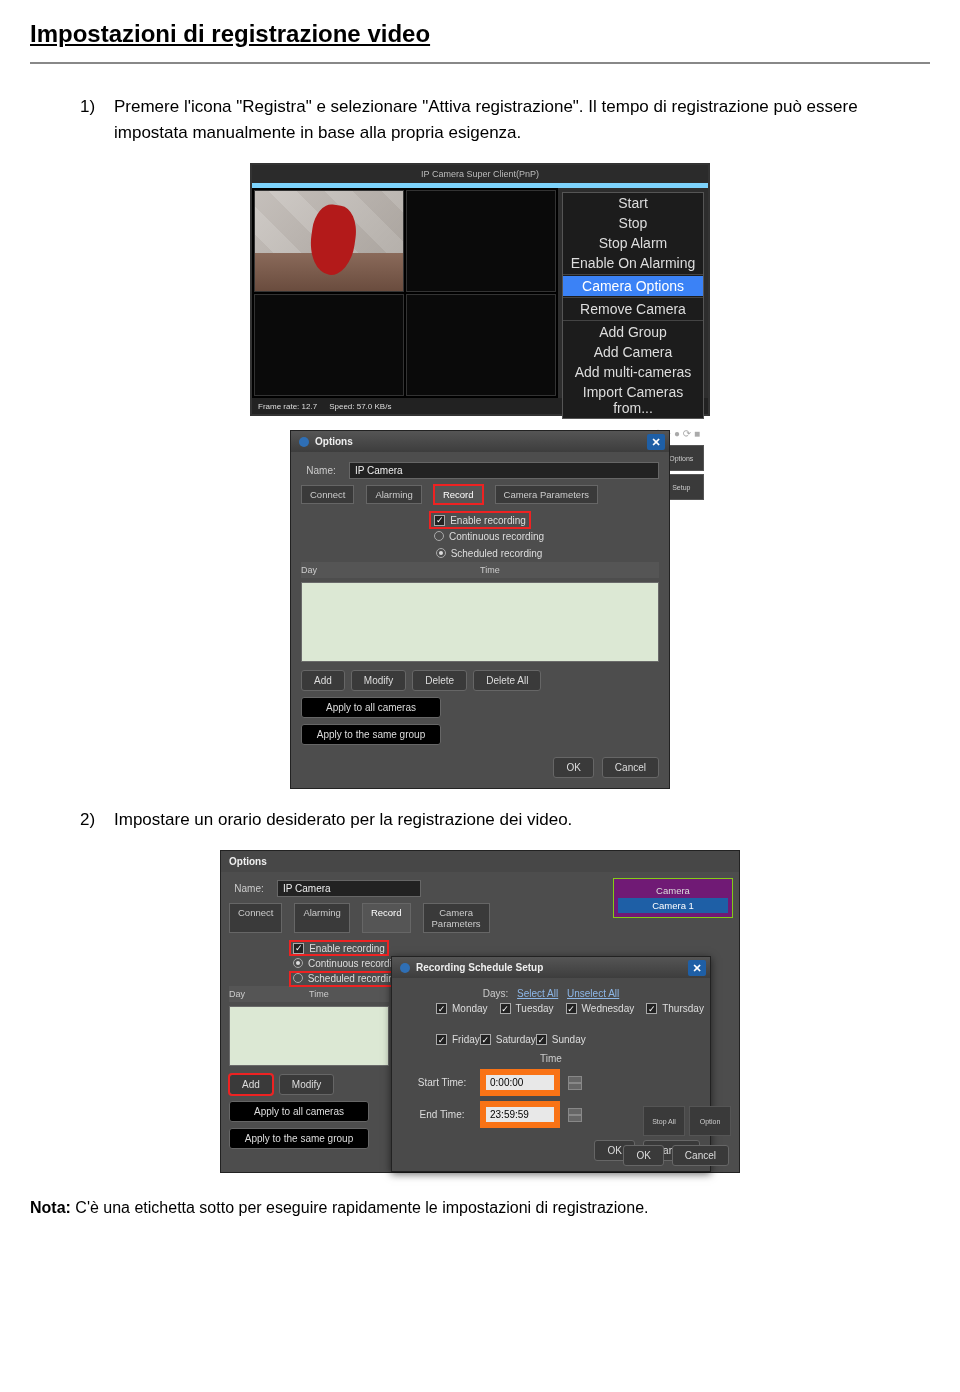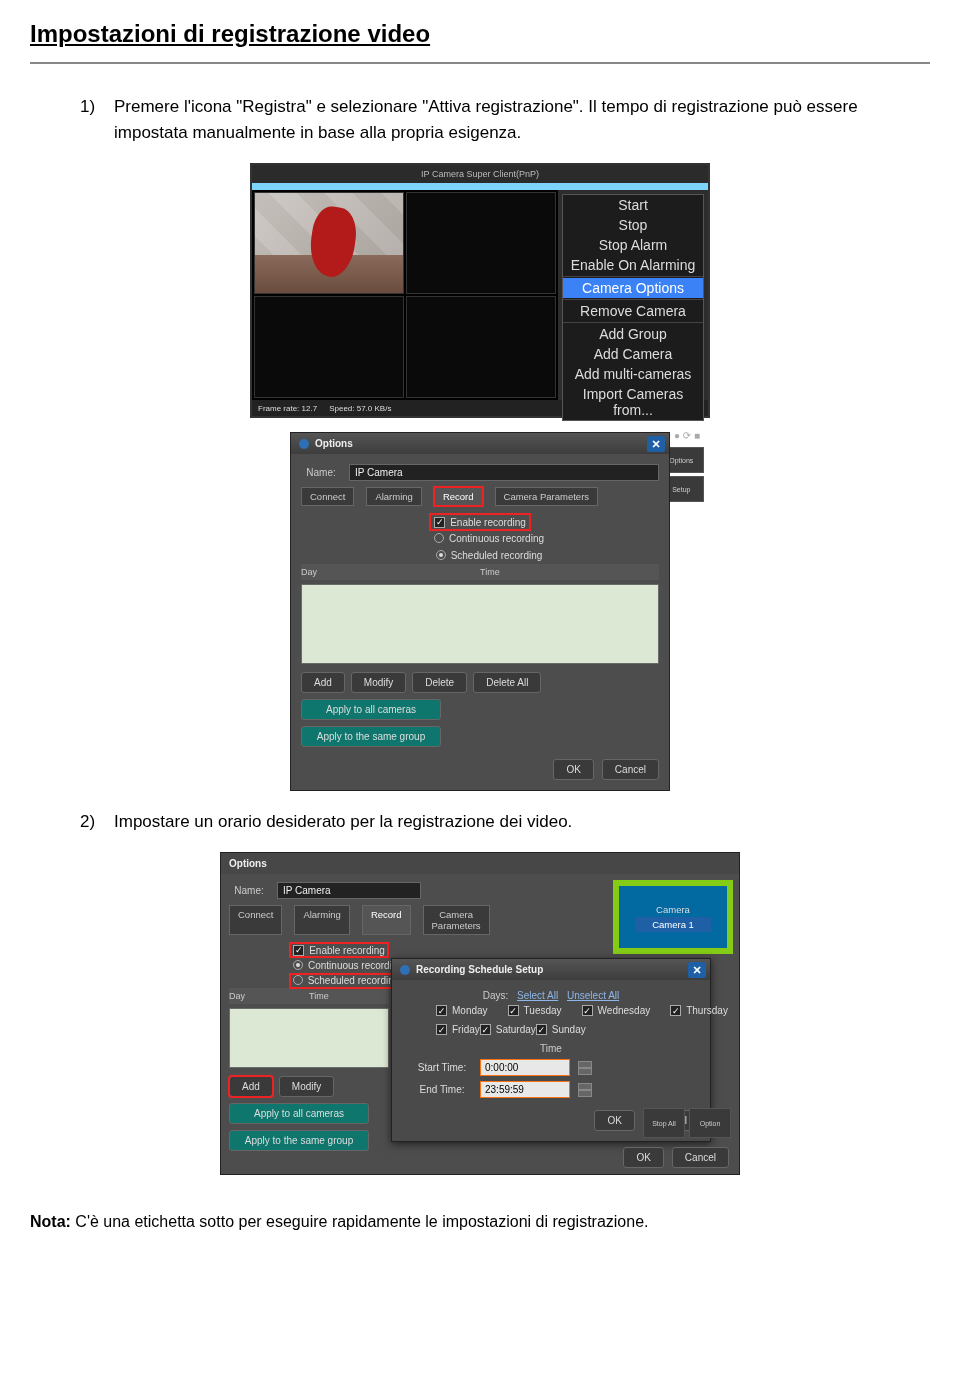--- a/index.html
+++ b/index.html
@@ -21,41 +21,41 @@
   .list-item {
     font-size: 17px;
     margin: 18px 0 18px 50px;
     line-height: 1.5;
     display: flex;
     gap: 10px;
   }
   .list-num { min-width: 24px; }
   .note-line {
     font-size: 16px;
-    margin-top: 35px;
+    margin-top: 23px;
     line-height: 1.5;
   }
   .note-label { font-weight: bold; }
   .fig-wrap { text-align: center; margin: 14px 0; }
 
   
   .shot1 {
     width: 460px;
     margin: 0 auto;
     border: 2px solid #333;
     background: #1a1a1a;
     font-size: 9px;
     color: #ccc;
   }
   .shot1-titlebar {
     background: #2b2b2b;
     padding: 4px 6px;
     color: #bbb;
     font-size: 9px;
-    border-bottom: 7px solid #7dd3fc;
+    border-bottom: 5px solid #7dd3fc;
   }
   .shot1-main { display: flex; height: 210px; }
   .shot1-grid {
     flex: 1;
     display: grid;
     grid-template: 1fr 1fr / 1fr 1fr;
     gap: 2px;
     background: #000;
     padding: 2px;
   }
@@ -145,55 +145,55 @@
     width:100%; background:#dce8d4; border:1px solid #6a6a6a; height:80px;
     margin-top:4px;
   }
   .sched-hdr { display:flex; background:#555; }
   .sched-hdr span { flex:1; text-align:left; padding:3px 0; font-size:9px; color:#ccc; }
   .btn-row { display:flex; gap:6px; margin-top:8px; }
   .btn {
     padding:4px 12px; background:#3a3a3a; border:1px solid #666;
     color:#ddd; font-size:10px; border-radius:3px;
   }
-  .wide-btn { display:block; padding:4px 10px; background:#0f766e;
+  .wide-btn { display:block; padding:4px 10px; background:#000000;
     border:1px solid #666; color:#ddd; font-size:10px; margin-top:6px;
     width:140px; border-radius:3px; text-align:center; }
   .ok-row { display:flex; justify-content:flex-end; gap:8px; margin-top:12px; }
 
   
   .shot3 {
     width: 520px;
     margin: 0 auto;
     background:#4d4d4d;
     border:1px solid #222;
     color:#ddd; font-size:10px;
     position:relative;
   }
   .shot3-body { padding:8px; position:relative; }
   .shot3-leftcol { width:220px; }
   .shot3-campanel {
     position:absolute; right:6px; top:6px;
-    width:120px; background:#0369a1; border:6px solid #84cc16;
-    padding:16px; font-size:9.5px;
+    width:120px; background:#701a75; border:1px solid #84cc16;
+    padding:4px; font-size:9.5px;
   }
   .shot3-campanel div { padding:2px 3px; }
   .shot3-campanel .sel { background:#1e5fa6; color:#fff; }
   .sched-setup {
     position:absolute; left:170px; top:84px;
     width:320px; background:#4a4a4a; border:1px solid #222;
     box-shadow:0 2px 8px rgba(0,0,0,.6);
   }
   .ss-body { padding:10px; }
-  .ss-days { display:flex; gap:20px; margin:4px 0 8px 34px; }
+  .ss-days { display:flex; gap:12px; margin:4px 0 20px 34px; }
   .ss-days2 { display:flex; gap:0; margin:0 0 8px 34px; }
   .ss-lbl { color:#ccc; }
   .ss-row { display:flex; align-items:center; gap:8px; margin-left:10px; margin-top:5px; }
-  .ss-field { width:90px; background:#e8e8e8; color:#000; padding:2px 4px;
-    border:1px solid #f97316; font-size:10px; }
+  .ss-field { width:80px; background:#e8e8e8; color:#000; padding:2px 4px;
+    border:6px solid #f97316; font-size:10px; }
   .spin { width:14px; display:flex; flex-direction:column; }
   .spin span { height:7px; background:#666; border:1px solid #888; }
   .ss-link { color:#8db7e8; text-decoration:underline; margin-left:6px; }
   .shot3-rbuttons { position:absolute; right:8px; bottom:36px; display:flex; gap:4px; }
   .shot3-rbuttons .rbutton { width:42px; height:30px; }
 </style>
 </head>
 <body>
 
 <h1 class="page-title">Impostazioni di registrazione video</h1>

